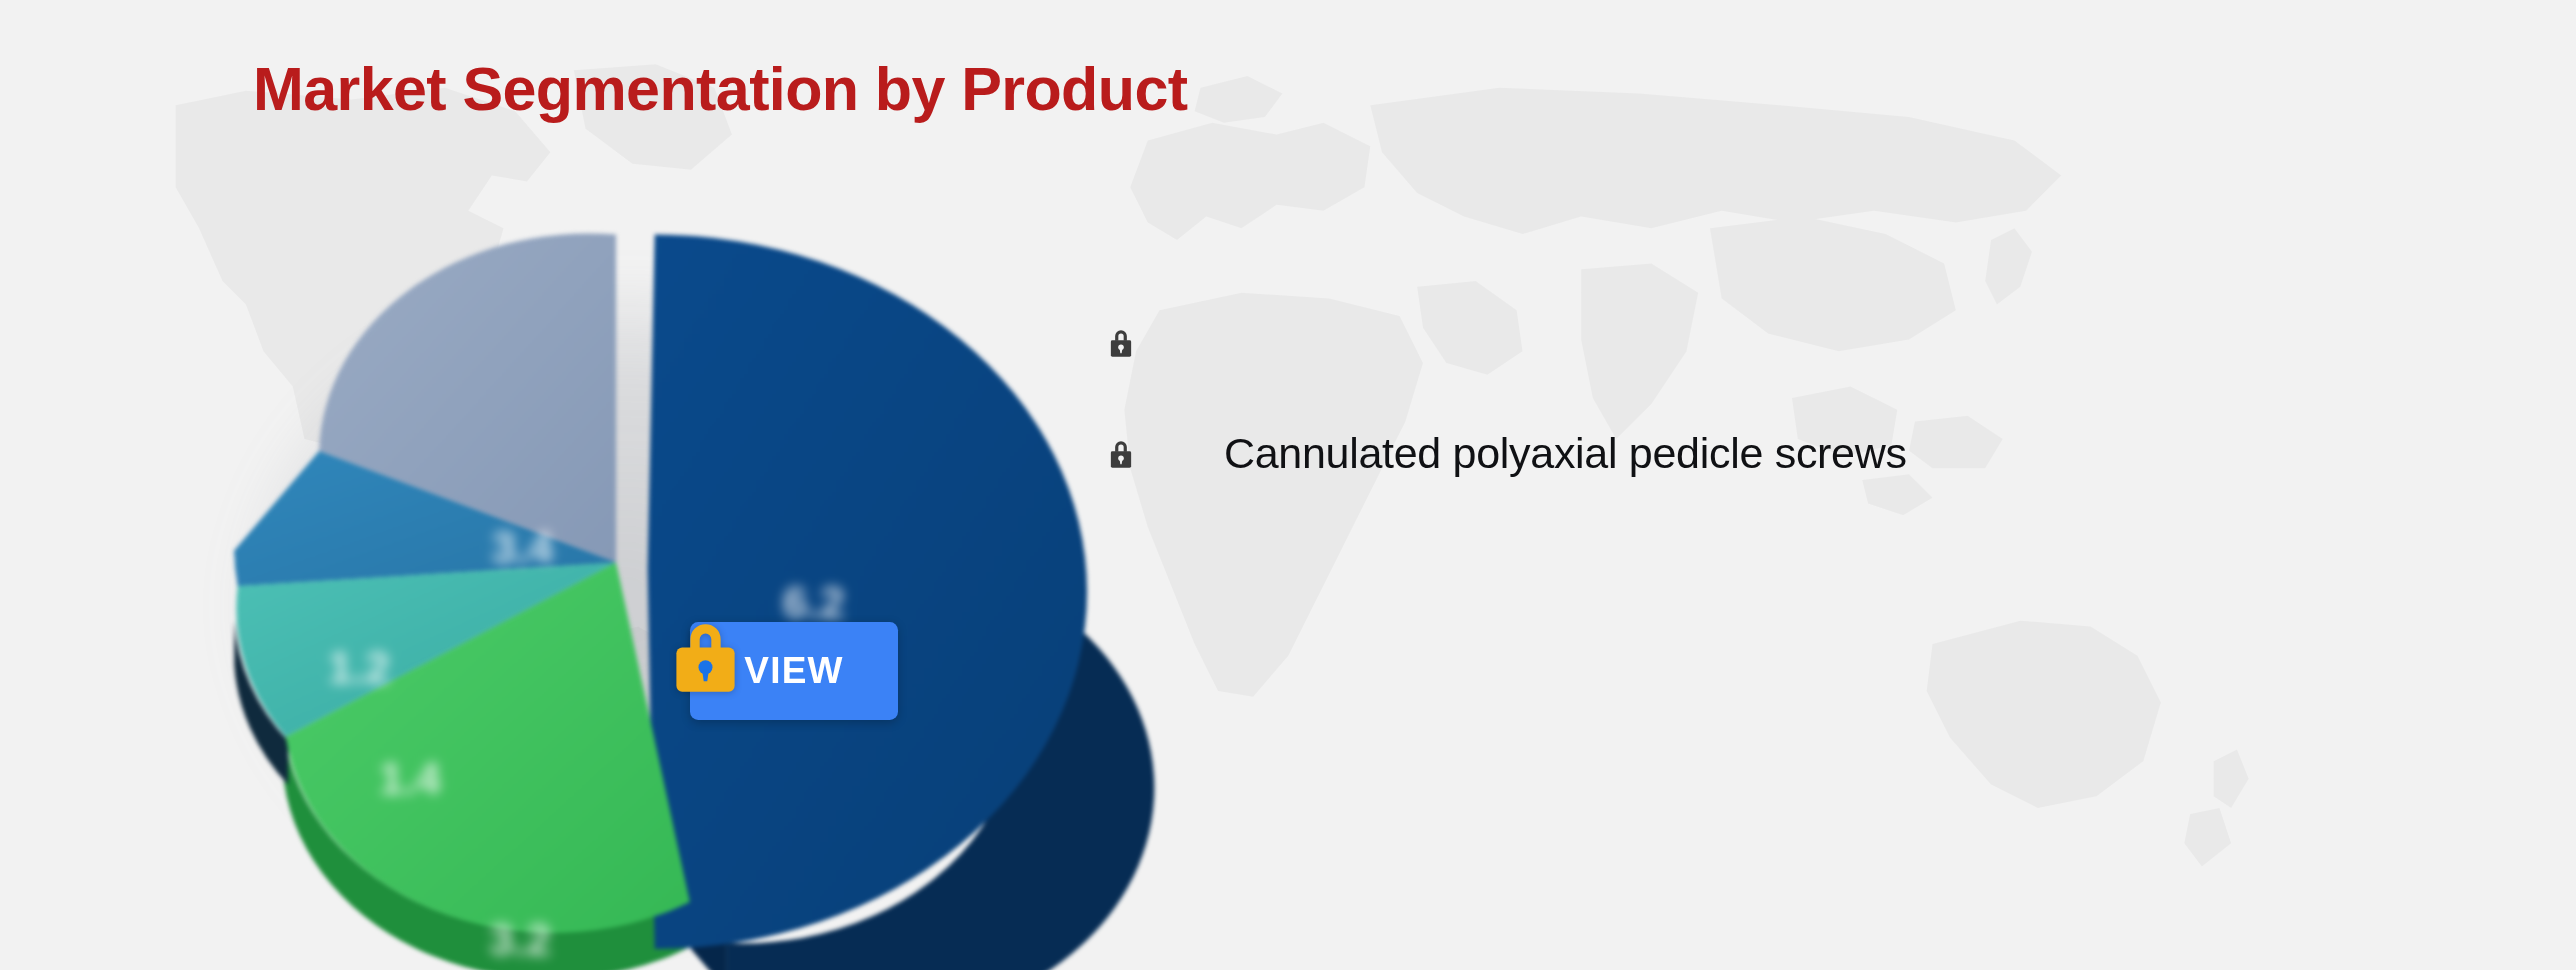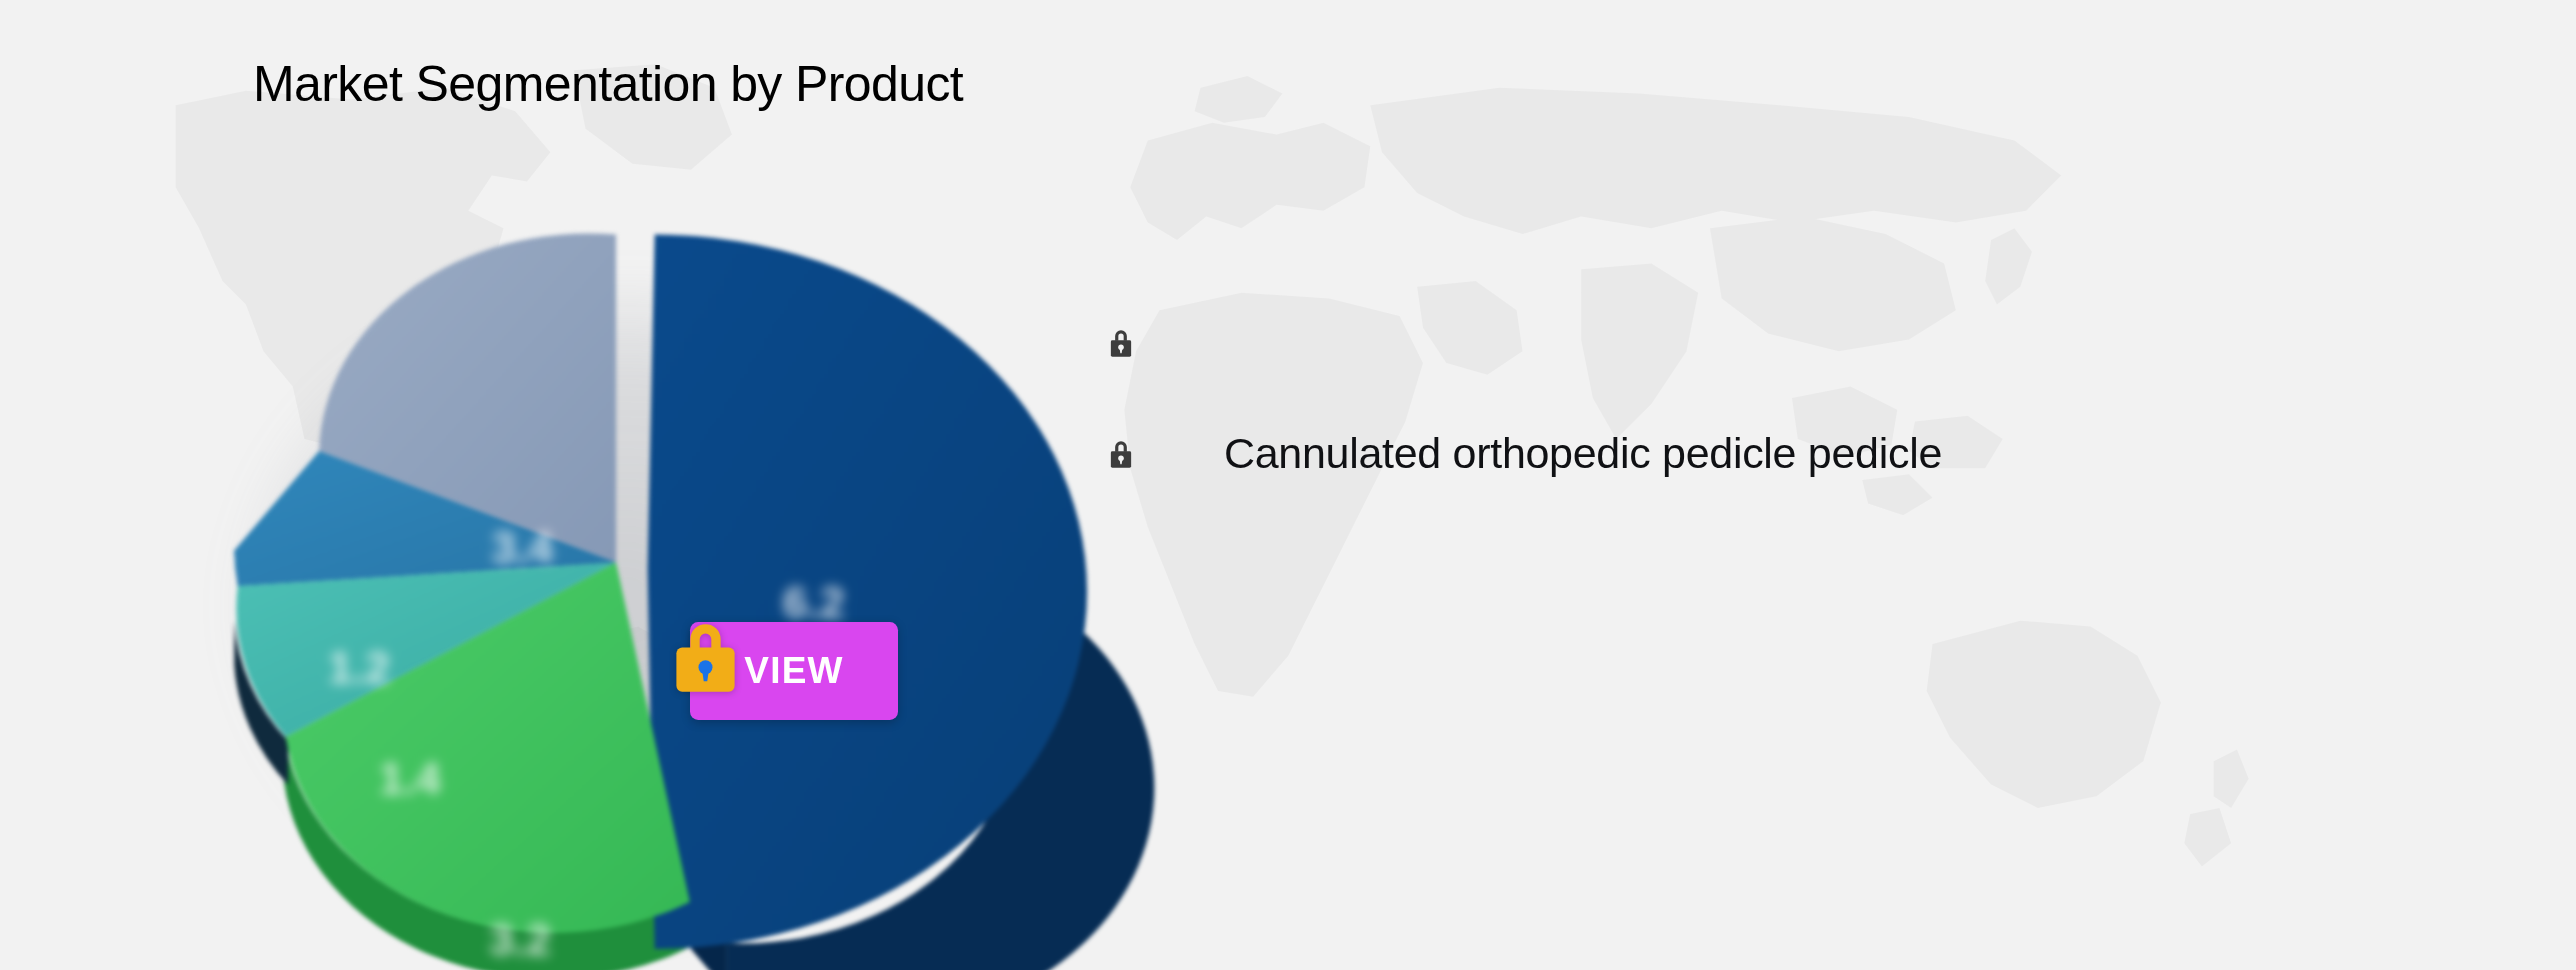--- a/index.html
+++ b/index.html
@@ -28,24 +28,24 @@
     opacity: 0.55;
     pointer-events: none;
   }
   #world-map svg { width: 100%; height: 100%; display: block; }
 
   
   #page-title {
     position: absolute;
     left: 253px;
     top: 59px;
-    font-size: 50px;
+    font-size: 61px;
     line-height: 1.0;
-    font-weight: 400;
-    color: #000000;
+    font-weight: 700;
+    color: #b91c1c;
     letter-spacing: -0.6px;
     white-space: nowrap;
   }
 
   
   #chart-stage {
     position: absolute;
     left: 164px;
     top: 176px;
     width: 890px;
@@ -88,21 +88,21 @@
     position: absolute;
     left: 505px;
     top: 440px;
     width: 230px;
     height: 104px;
   }
   #view-button {
     position: absolute;
     left: 21px; top: 5.9px;
     width: 208px; height: 98px;
-    background: #d946ef;
+    background: #3b82f6;
     border-radius: 8.2px;
     box-shadow: 0 2.9px 9.4px rgba(0,0,0,0.22);
     display: flex;
     align-items: center;
     justify-content: center;
     cursor: pointer;
   }
   #view-button-label {
     color: #ffffff;
     font-size: 37px;
@@ -313,19 +313,19 @@
 
     <div class="legend-item">
       <span class="legend-lock">
         <svg viewBox="0 0 24 30" aria-hidden="true">
           <path d="M6.5 13 V8.5 a5.5 5.5 0 0 1 11 0 V13 h-3 V8.5 a2.5 2.5 0 0 0 -5 0 V13 Z" fill="#3d3d3d"></path>
           <rect x="2.5" y="12.5" width="19" height="15.5" rx="1.4" fill="#3d3d3d"></rect>
           <circle cx="12" cy="19" r="2.6" fill="#f2f2f2"></circle>
           <path d="M10.7 20.3 h2.6 l-0.7 4.4 h-1.2 Z" fill="#f2f2f2"></path>
         </svg>
       </span>
-      <span class="legend-label">Cannulated orthopedic pedicle pedicle</span>
+      <span class="legend-label">Cannulated polyaxial pedicle screws</span>
     </div>
 
   </div>
 
 </div>
 
 
 </body></html>

